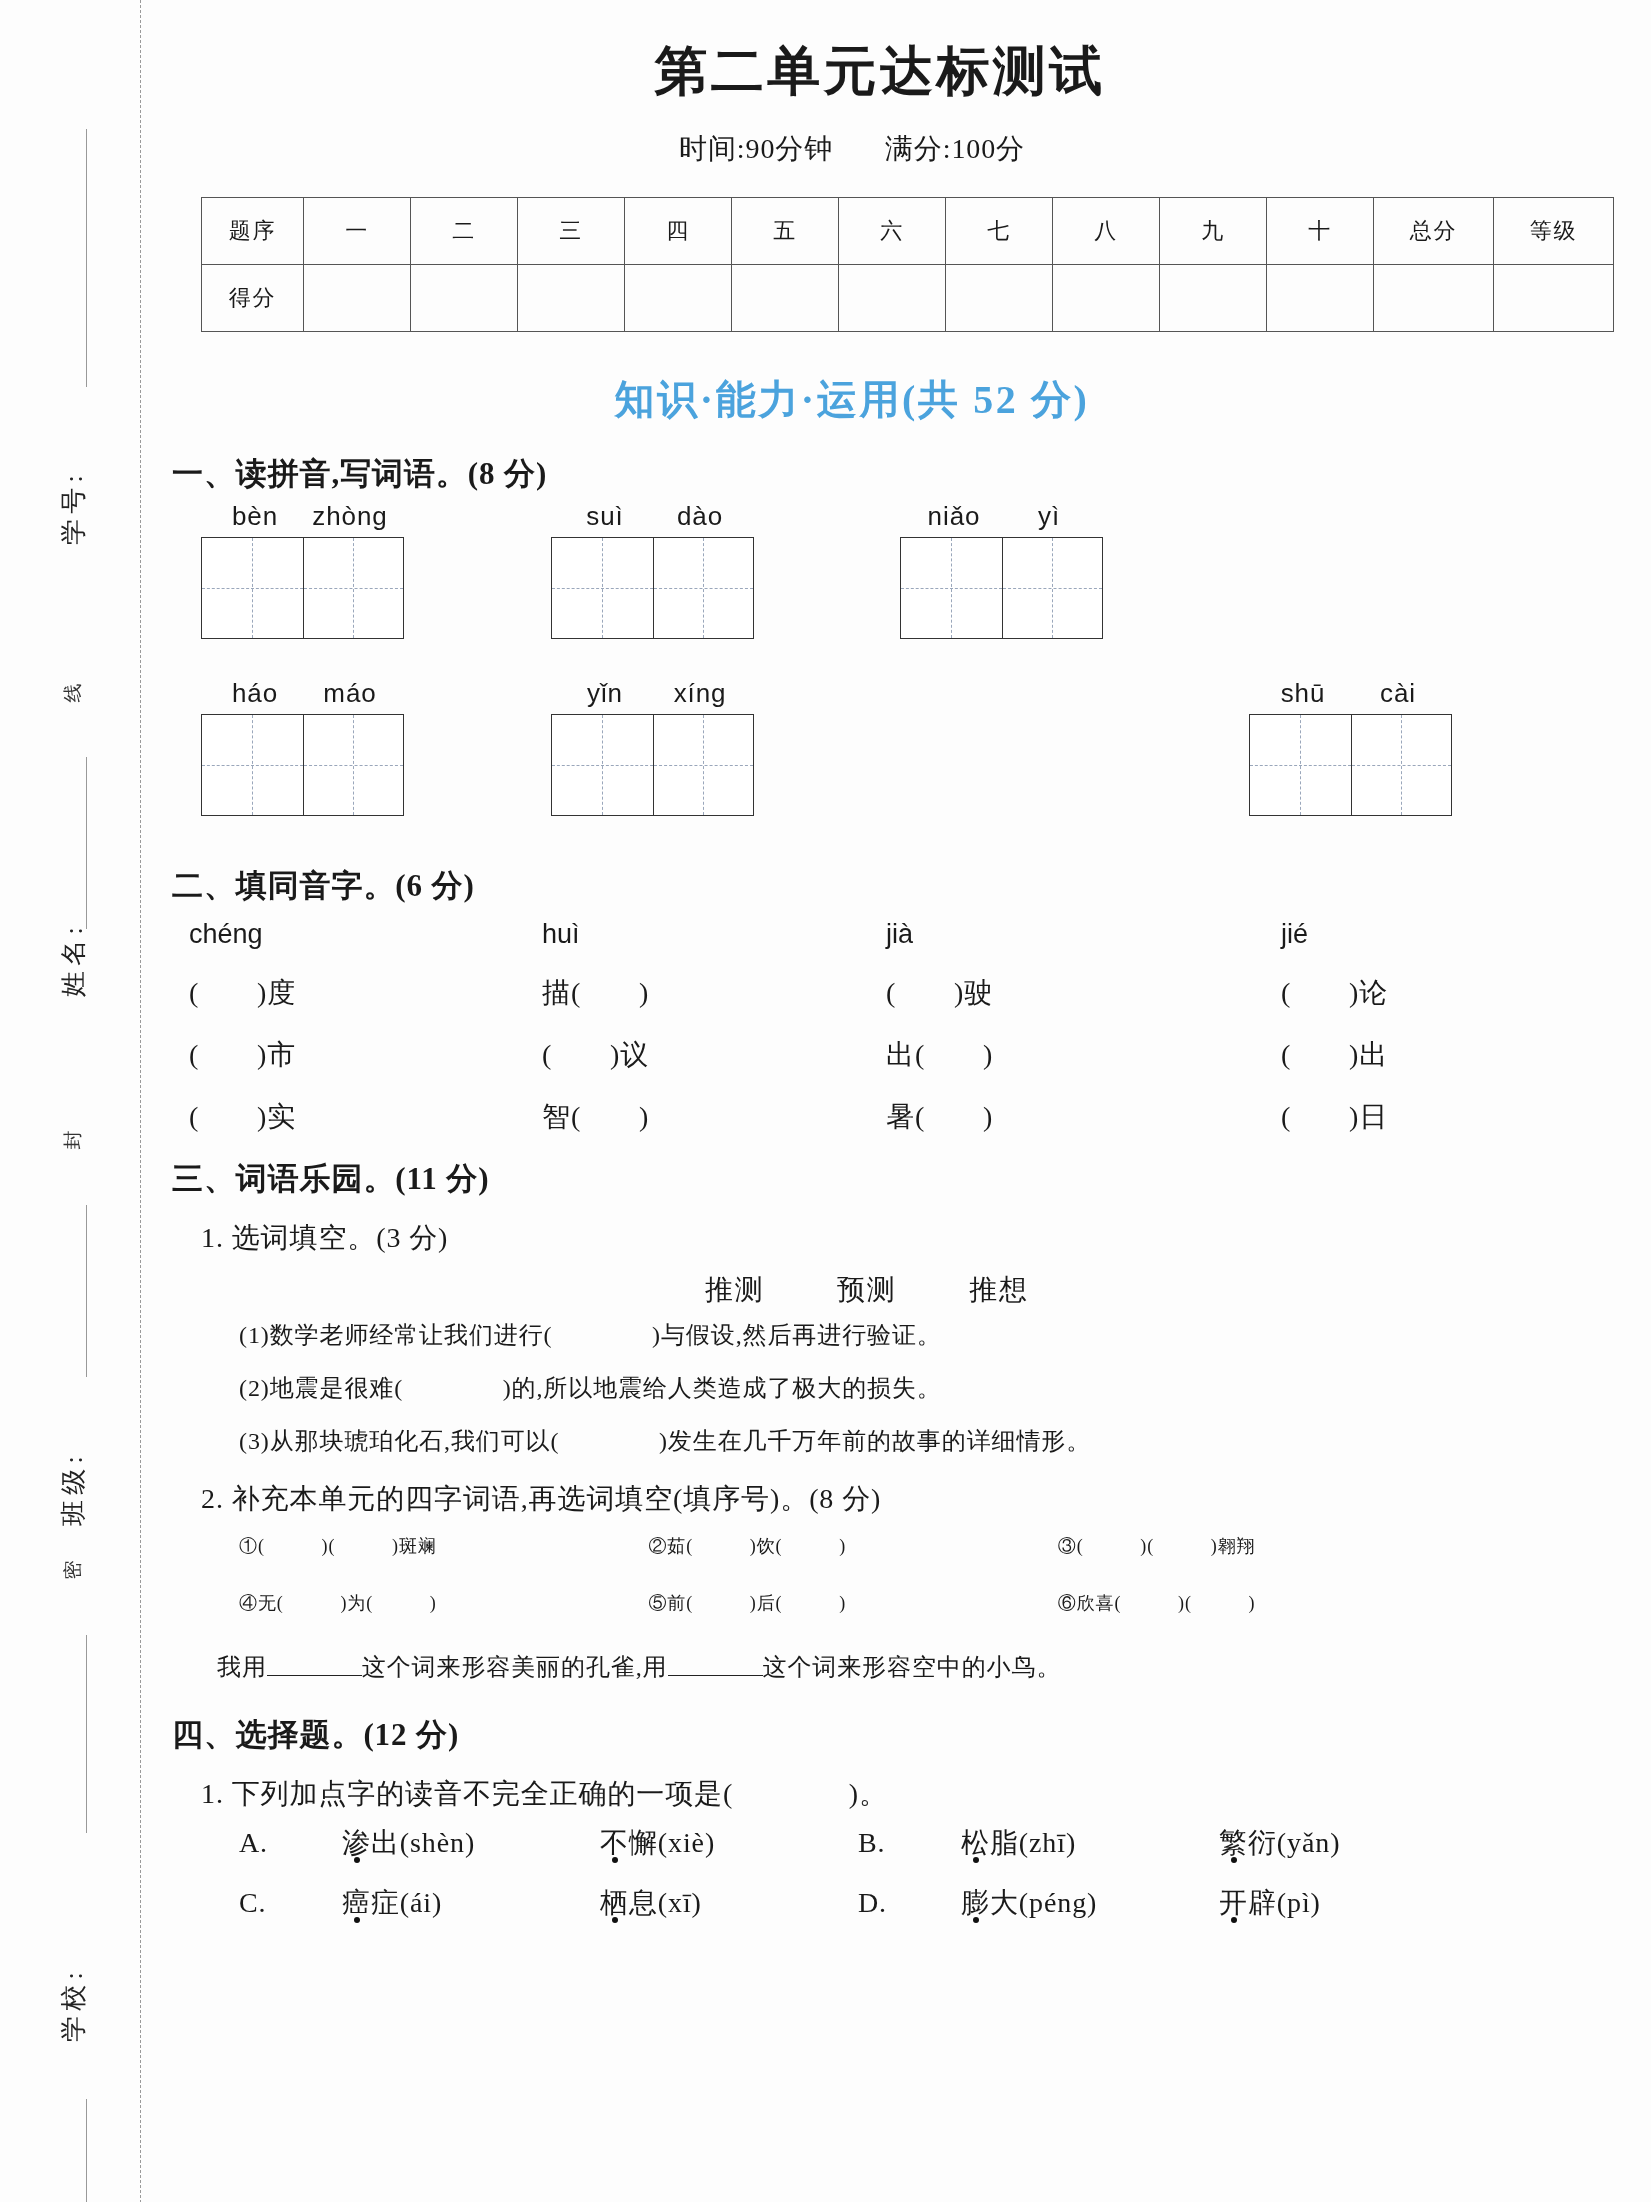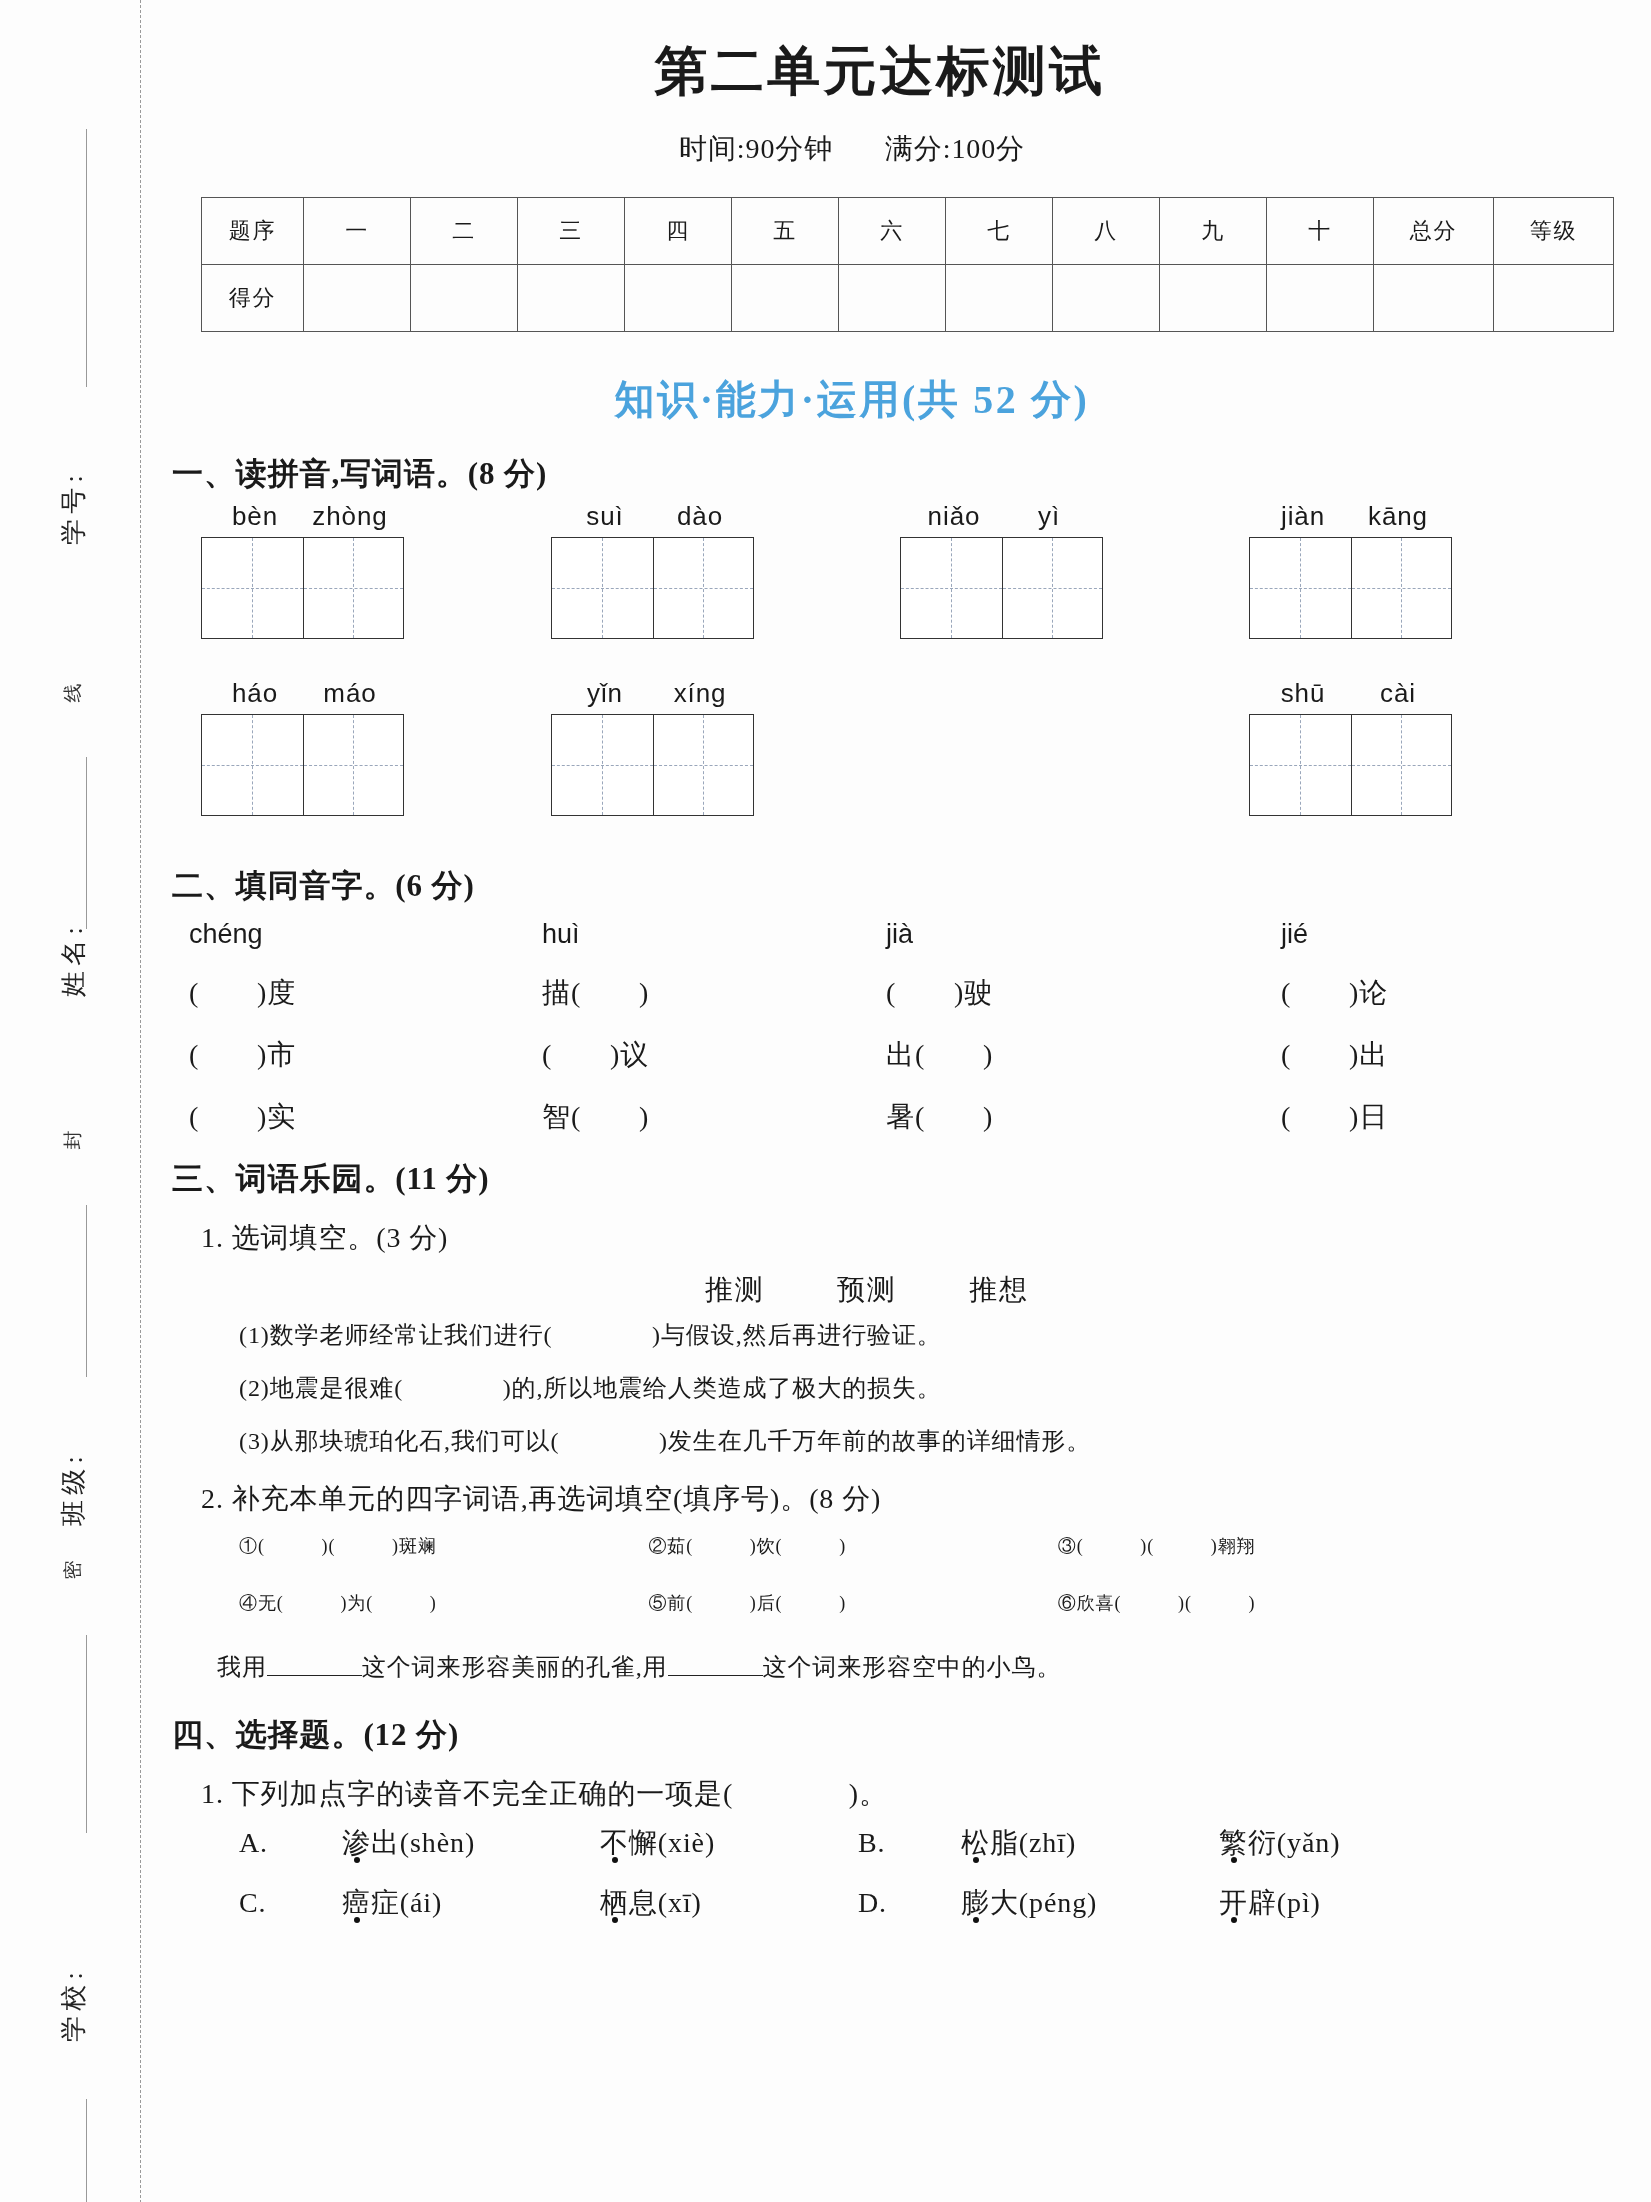--- a/index.html
+++ b/index.html
@@ -364,29 +364,20 @@
       </div>
       <div class="grid-unit" style="left:728px;top:0;">
         <div class="py-label">
           <span class="s">niǎo</span><span class="s">yì</span>
         </div>
         <div class="tzg">
             <div class="cell"></div>
             <div class="cell"></div>
           </div>
       </div>
-      <div class="grid-unit" style="left:1077px;top:0;">
-        <div class="py-label">
-          <span class="s">jiàn</span><span class="s">kāng</span>
-        </div>
-        <div class="tzg">
-            <div class="cell"></div>
-            <div class="cell"></div>
-          </div>
-      </div>
     </div>
 
     <div class="grid-row">
       <div class="grid-unit" style="left:29px;top:0;">
         <div class="py-label">
           <span class="s">háo</span><span class="s">máo</span>
         </div>
         <div class="tzg">
             <div class="cell"></div>
             <div class="cell"></div>

